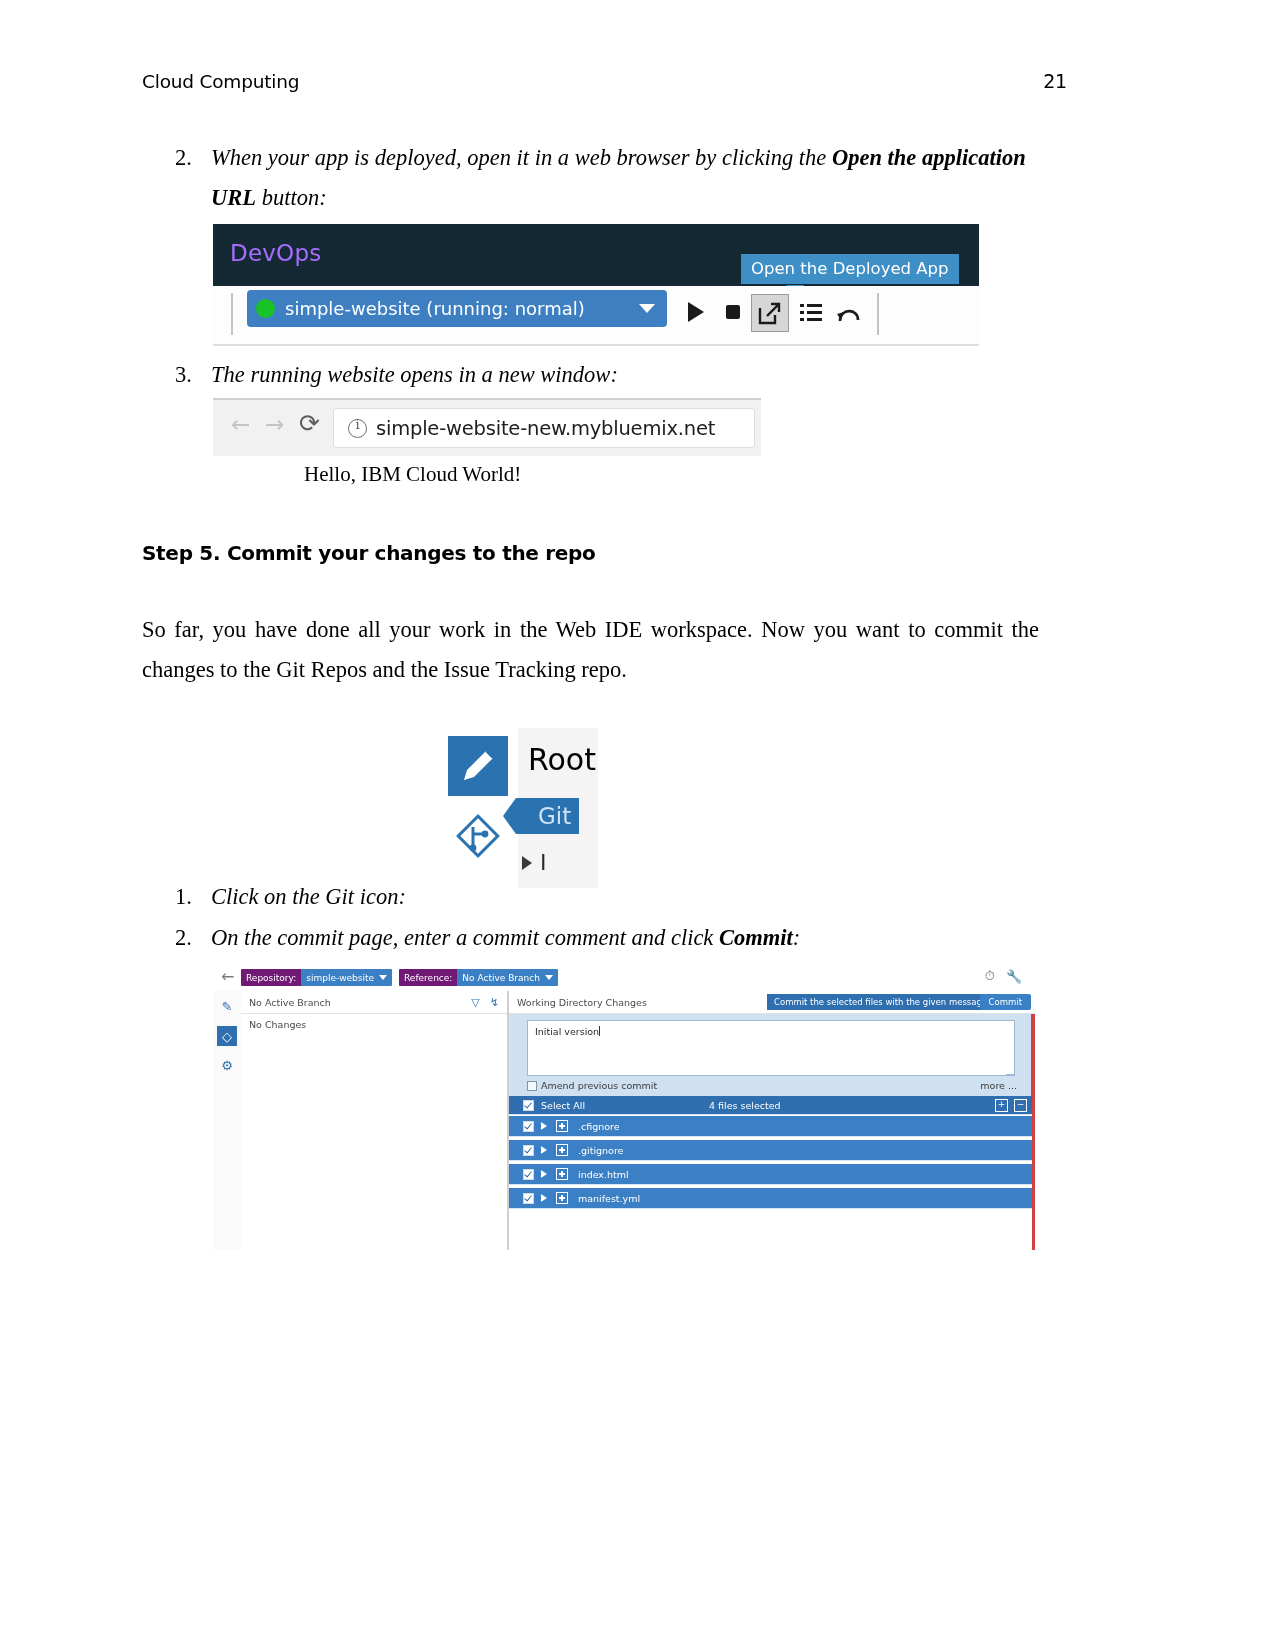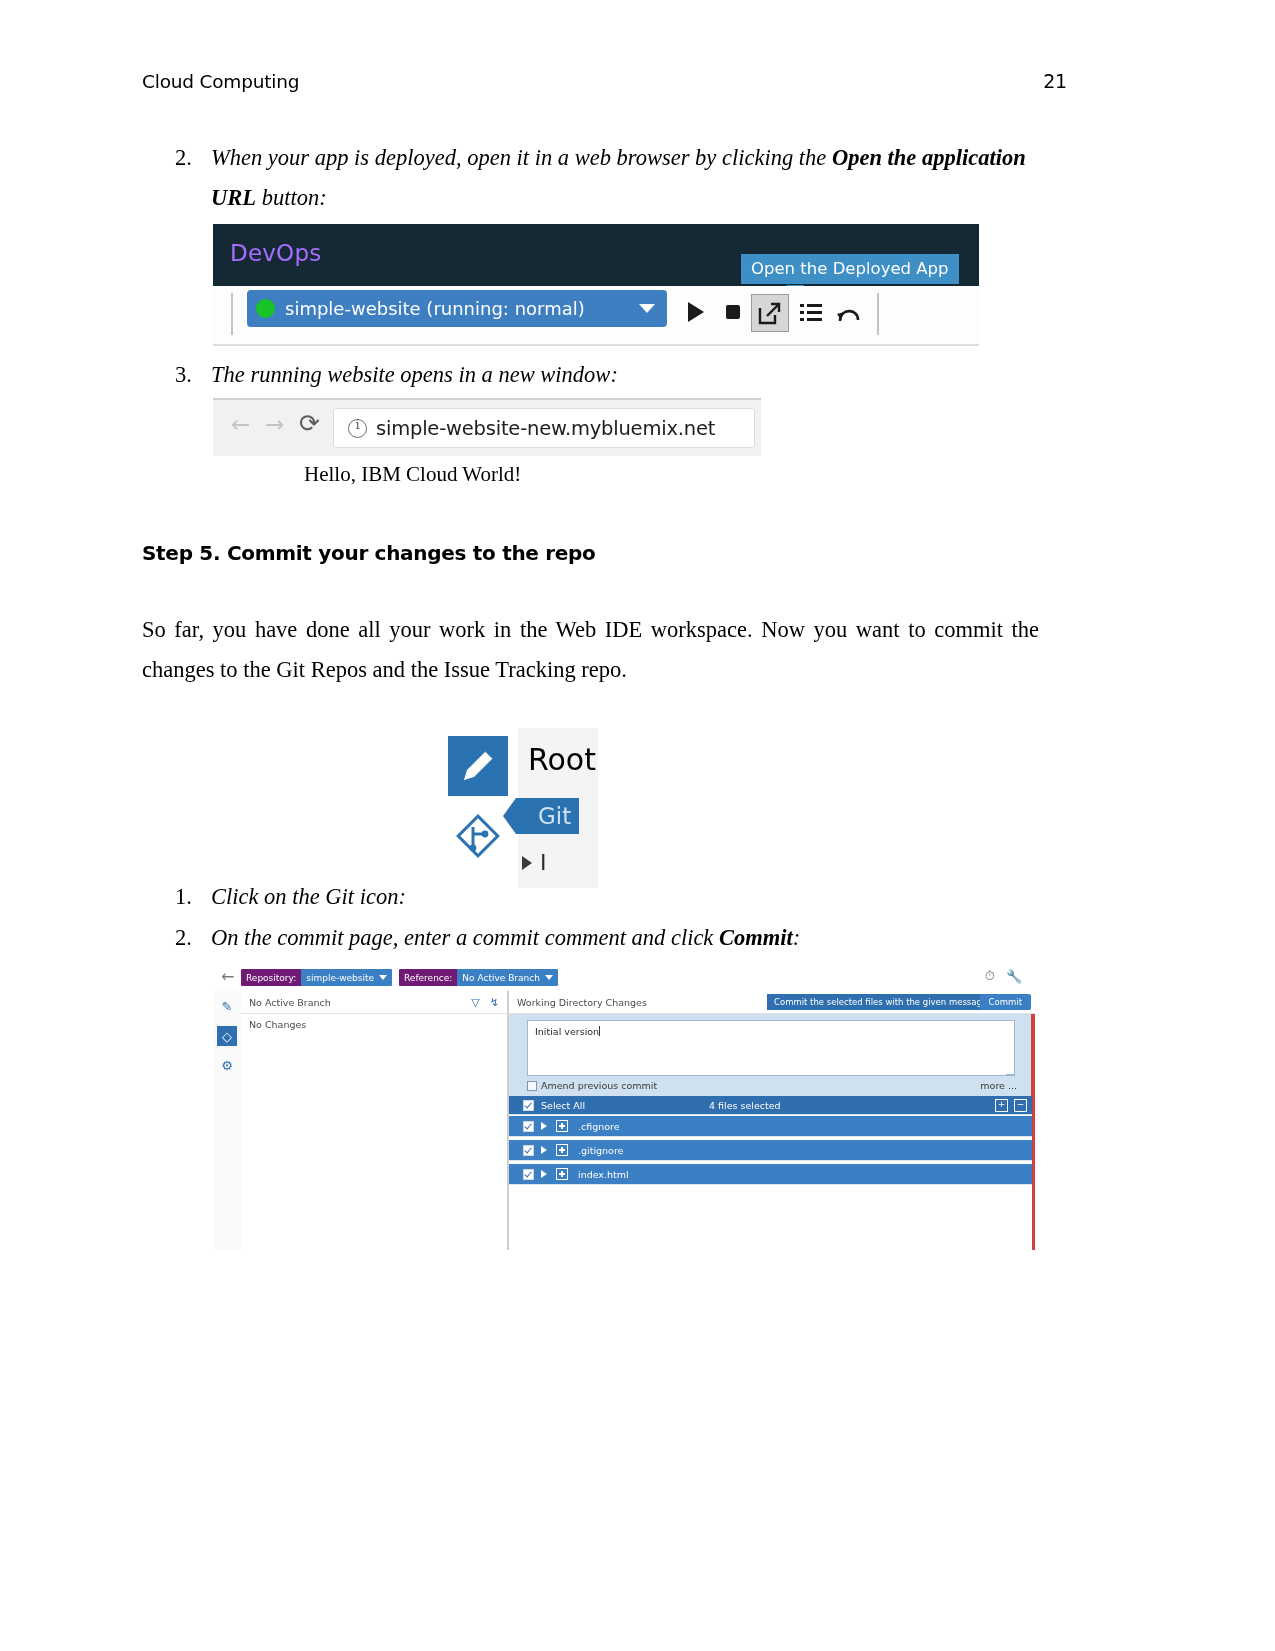--- a/index.html
+++ b/index.html
@@ -660,17 +660,23 @@
       <span class="tri"></span>
       <span class="addic"></span>
       <span>.gitignore</span>
     </div>
     <div class="file-row" style="top:173px;">
       <span class="cbx"></span>
       <span class="tri"></span>
       <span class="addic"></span>
       <span>index.html</span>
     </div>
+    <div class="file-row" style="top:197px;">
+      <span class="cbx"></span>
+      <span class="tri"></span>
+      <span class="addic"></span>
+      <span>manifest.yml</span>
+    </div>
 
     <div class="rp-rightedge"></div>
     <div class="scrollcol"></div>
   </div>
 </div>
 
 </body></html>

